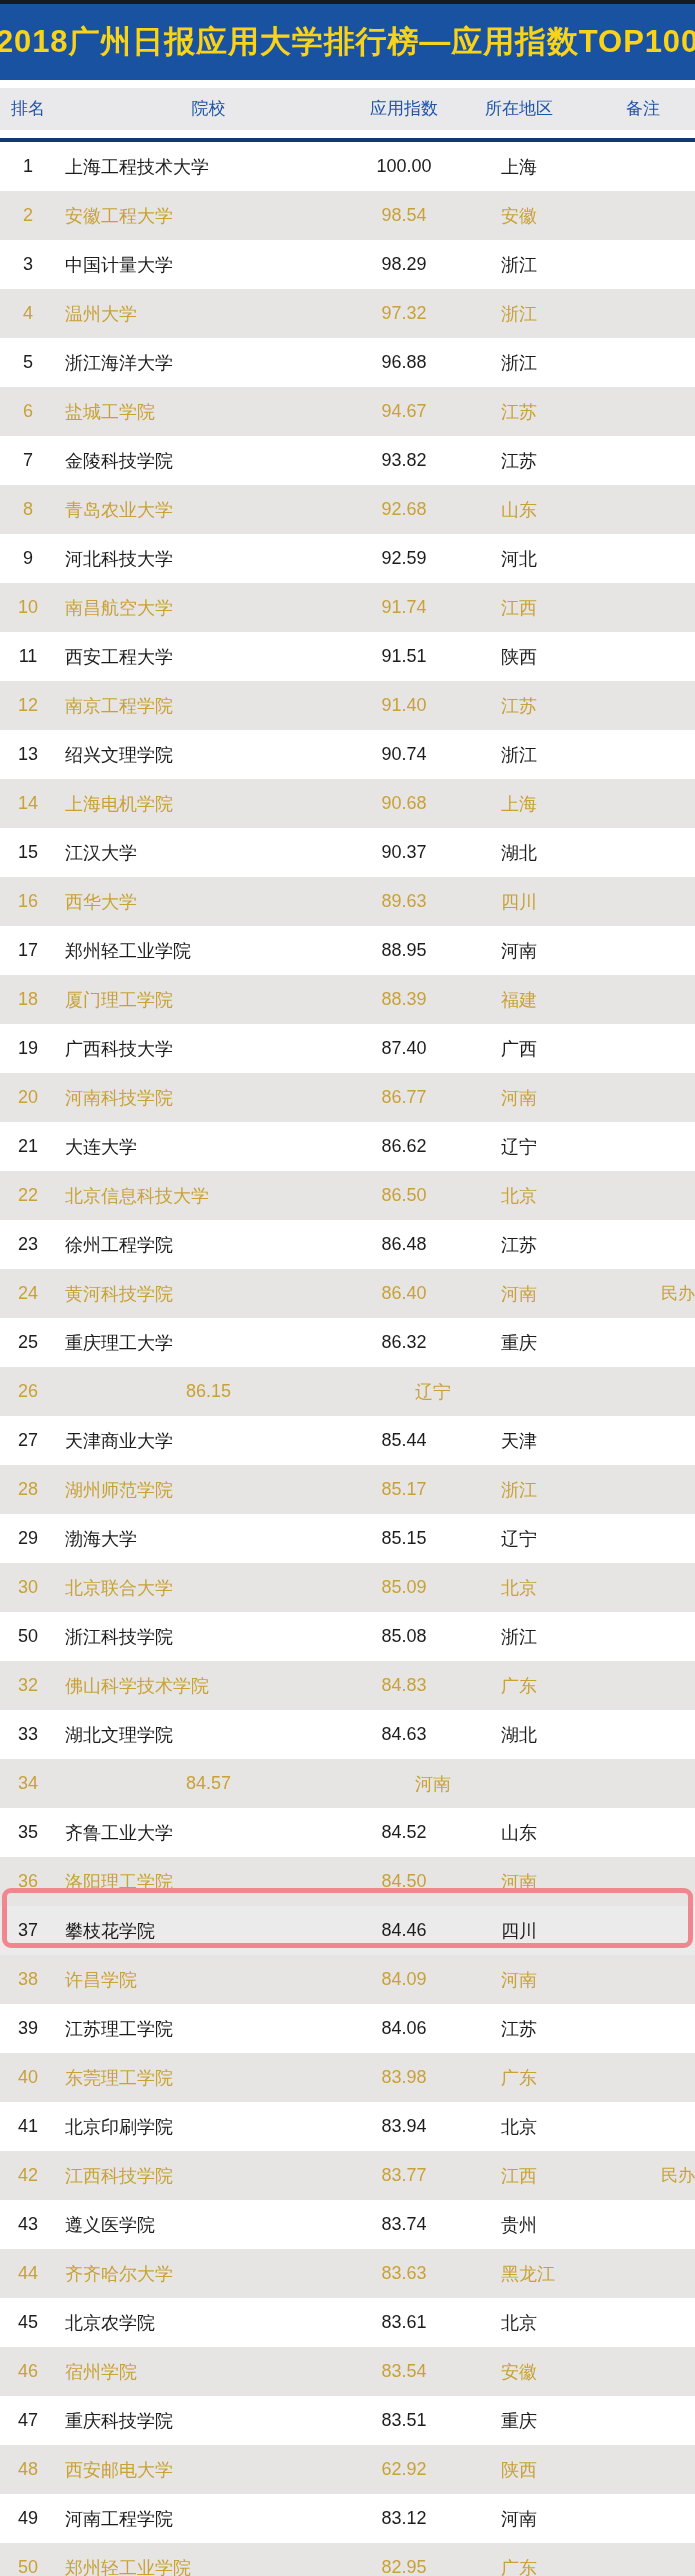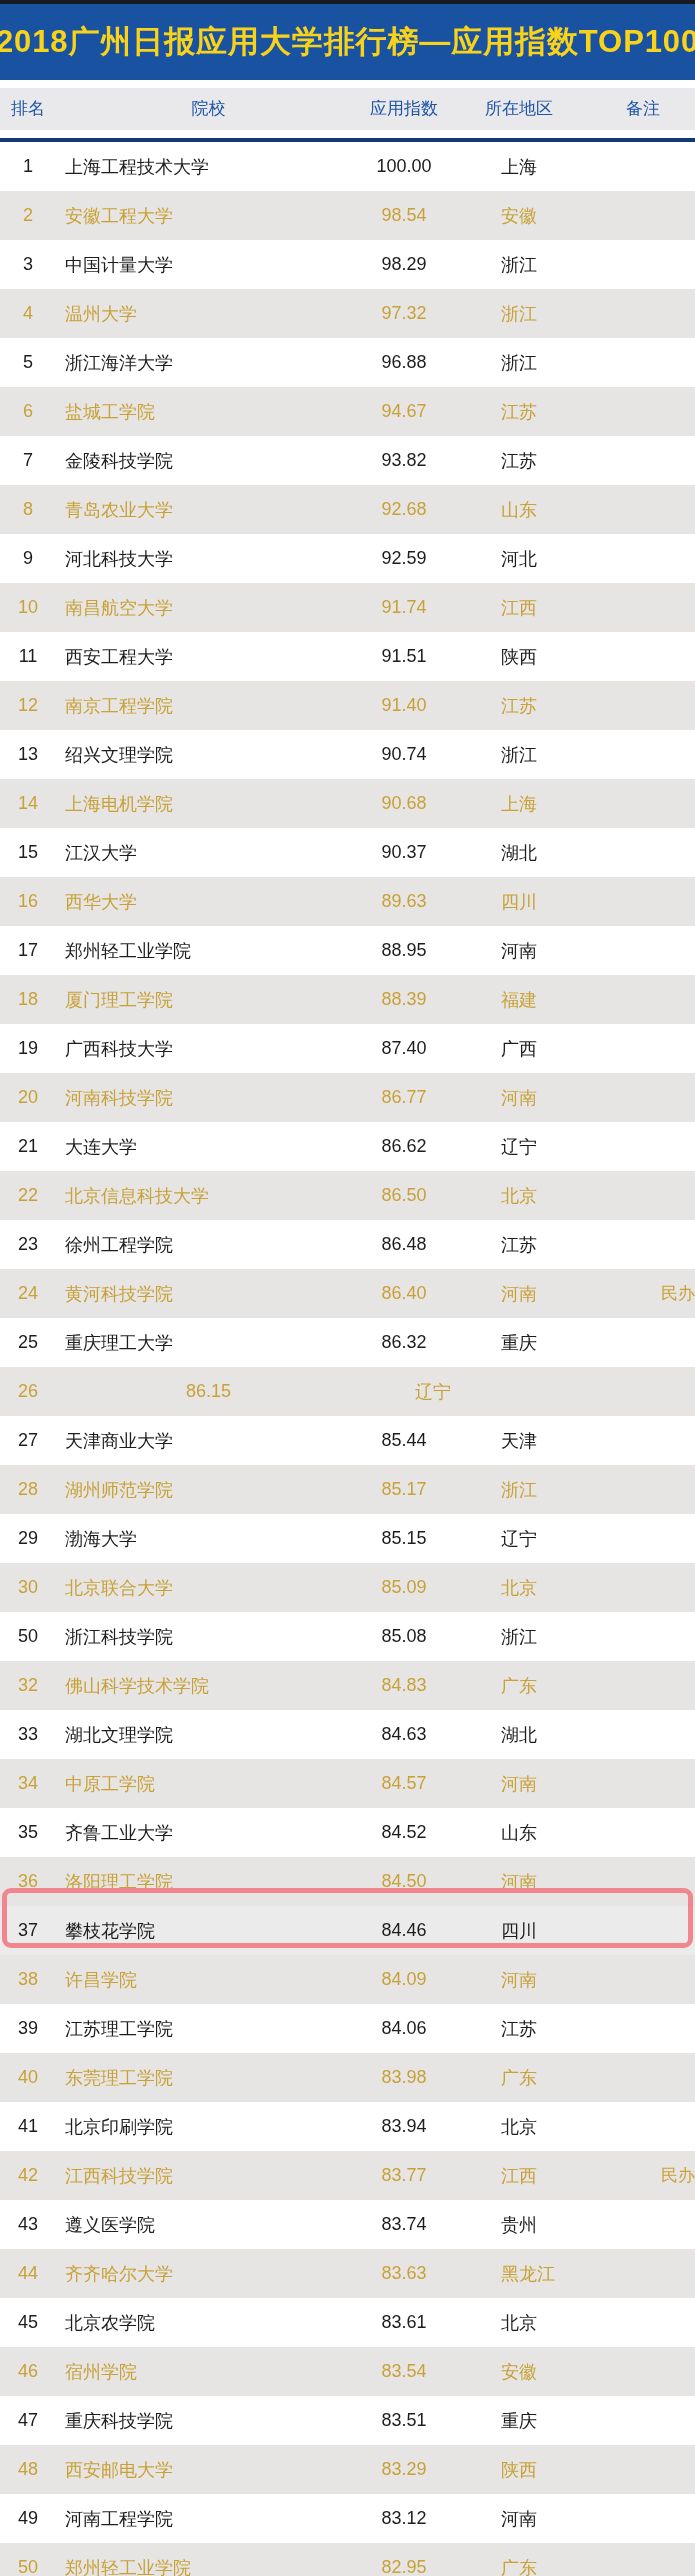--- a/index.html
+++ b/index.html
@@ -273,21 +273,20 @@
   </div>
       <div class="row odd">
     <div class="c1">33</div>
     <div class="c2">湖北文理学院</div>
     <div class="c3">84.63</div>
     <div class="c4">湖北</div>
     <div class="c5"></div>
   </div>
       <div class="row even">
     <div class="c1">34</div>
-    <div class="c2">中原工学院</div>
     <div class="c3">84.57</div>
     <div class="c4">河南</div>
     <div class="c5"></div>
   </div>
       <div class="row odd">
     <div class="c1">35</div>
     <div class="c2">齐鲁工业大学</div>
     <div class="c3">84.52</div>
     <div class="c4">山东</div>
     <div class="c5"></div>
@@ -372,21 +371,21 @@
       <div class="row odd">
     <div class="c1">47</div>
     <div class="c2">重庆科技学院</div>
     <div class="c3">83.51</div>
     <div class="c4">重庆</div>
     <div class="c5"></div>
   </div>
       <div class="row even">
     <div class="c1">48</div>
     <div class="c2">西安邮电大学</div>
-    <div class="c3">83.29</div>
+    <div class="c3">62.92</div>
     <div class="c4">陕西</div>
     <div class="c5"></div>
   </div>
       <div class="row odd">
     <div class="c1">49</div>
     <div class="c2">河南工程学院</div>
     <div class="c3">83.12</div>
     <div class="c4">河南</div>
     <div class="c5"></div>
   </div>

